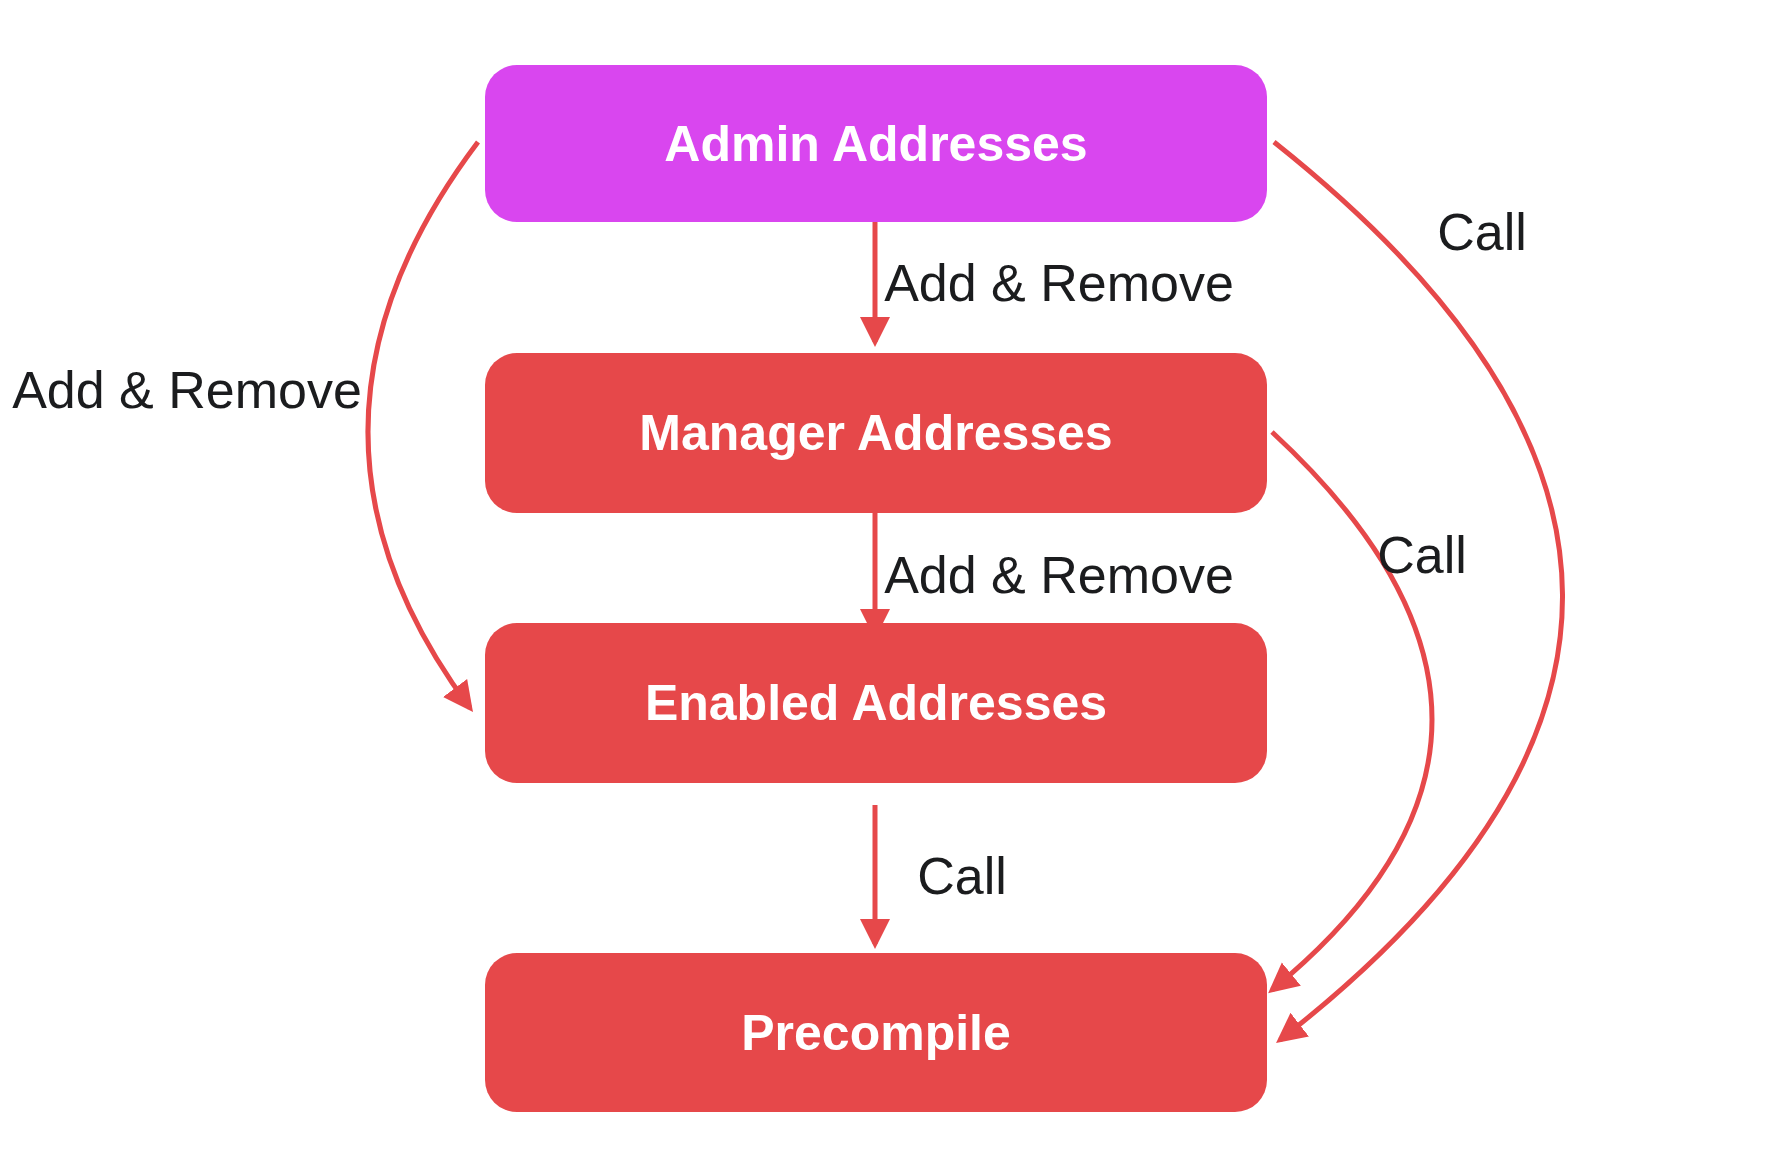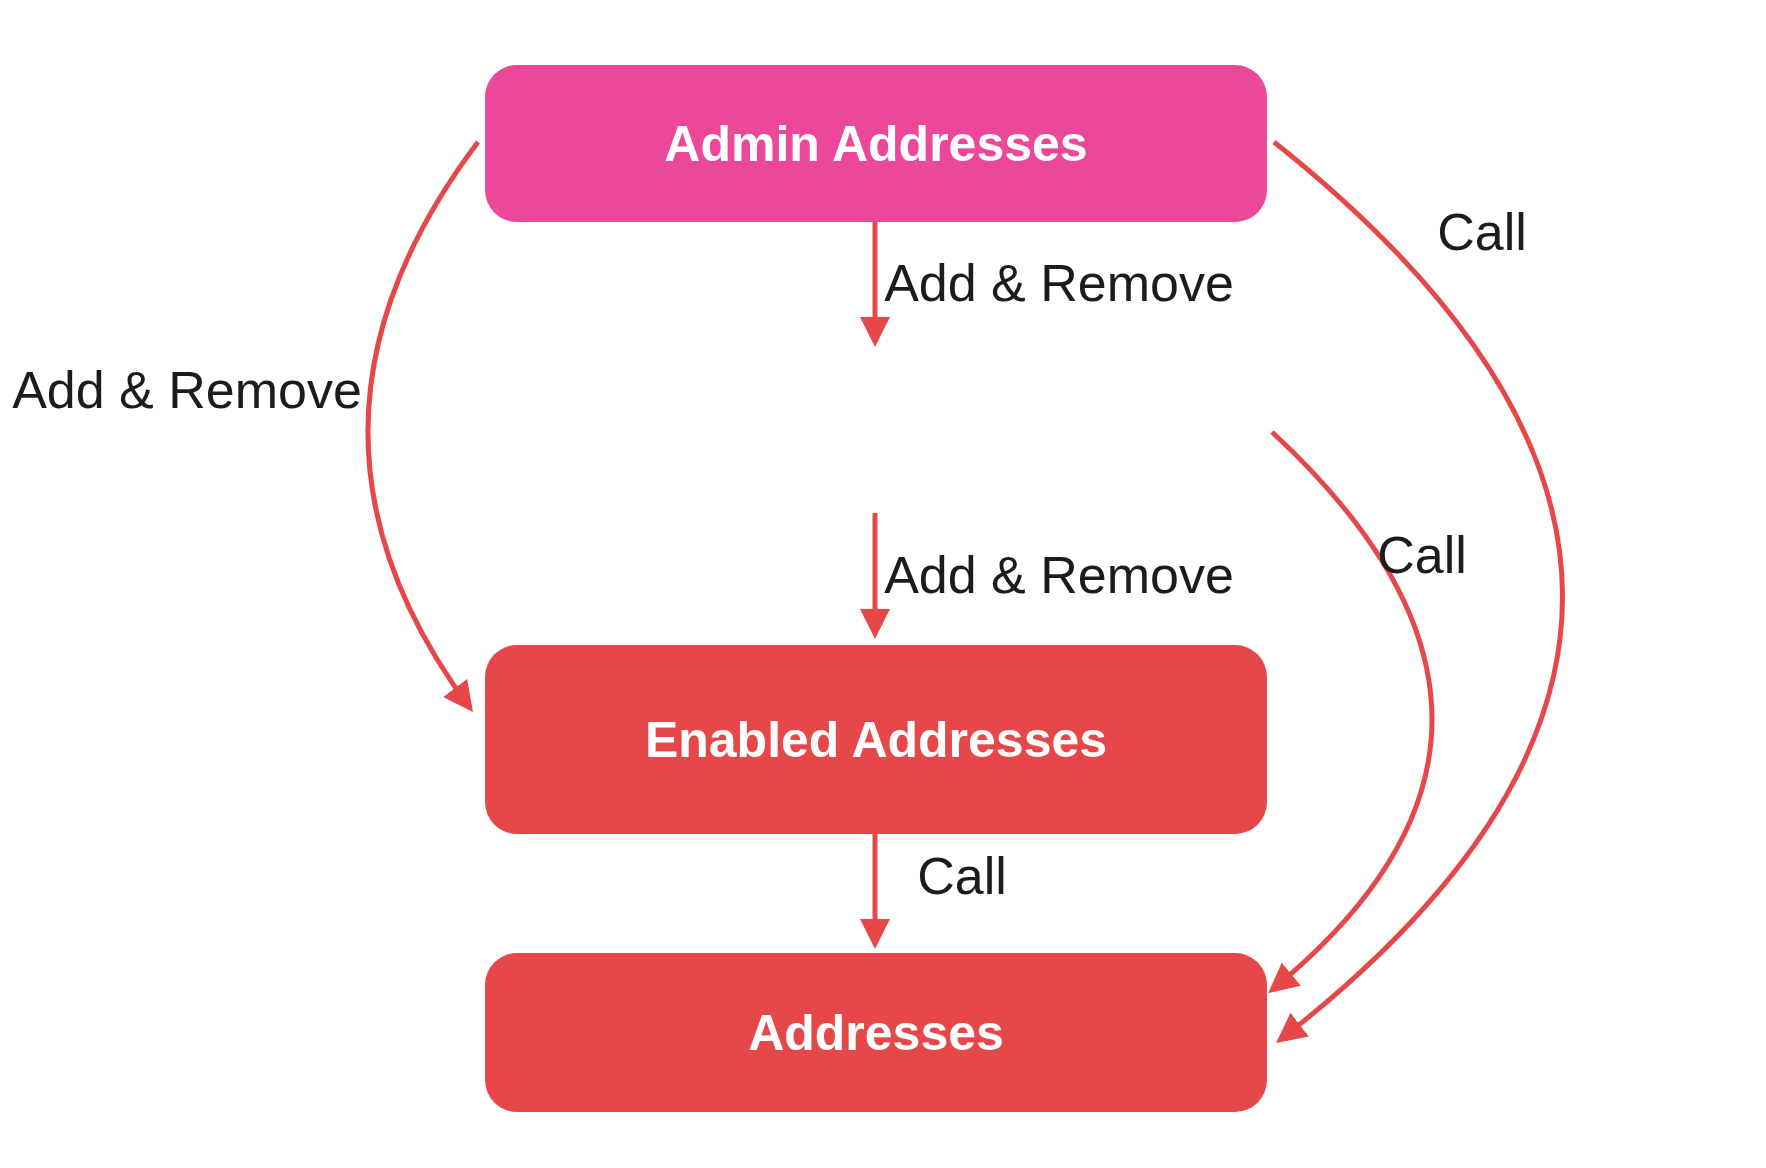--- a/index.html
+++ b/index.html
@@ -42,21 +42,21 @@
   }
   .node-label {
     color: #ffffff;
     font-size: 50px;
     font-weight: bold;
     letter-spacing: 0px;
     white-space: nowrap;
   }
   .node-admin      { top: 65px;  height: 157px; }
   .node-manager    { top: 353px; height: 160px; }
-  .node-enabled    { top: 645px; height: 189px; }
+  .node-enabled    { top: 623px; height: 160px; }
   .node-precompile { top: 953px; height: 159px; }
 
   .edge-label {
     position: absolute;
     transform: translate(-50%, -50%);
     color: #1B1C1E;
     font-size: 52px;
     white-space: nowrap;
   }
   .lbl-admin-manager     { left: 1059px; top: 283px; }
@@ -84,31 +84,34 @@
 
     <path class="edge" marker-end="url(#arrow)" d="M 875 805 L 875 944" stroke="#E6484A"></path>
 
     <path class="edge" marker-end="url(#arrow)" d="M 478 142 Q 262 428 470 708" stroke="#E6484A"></path>
 
     <path class="edge" marker-end="url(#arrow)" d="M 1272 432 Q 1592 728 1272 990" stroke="#E6484A"></path>
 
     <path class="edge" marker-end="url(#arrow)" d="M 1274 142 Q 1848 598 1280 1040" stroke="#E6484A"></path>
   </svg>
 
-  <div class="node node-admin" style="background-color: #ec4899;">
+  <div class="node node-admin" style="background-color: #d946ef;">
     <span class="node-label">Admin Addresses</span>
   </div>
 
+  <div class="node node-manager" style="background-color: rgb(230, 72, 74);">
+    <span class="node-label">Manager Addresses</span>
+  </div>
 
   <div class="node node-enabled" style="background-color: rgb(230, 72, 74);">
     <span class="node-label">Enabled Addresses</span>
   </div>
 
   <div class="node node-precompile" style="background-color: rgb(230, 72, 74);">
-    <span class="node-label">Addresses</span>
+    <span class="node-label">Precompile</span>
   </div>
 
   <div class="edge-label lbl-admin-manager">Add &amp; Remove</div>
 
   <div class="edge-label lbl-manager-enabled">Add &amp; Remove</div>
 
   <div class="edge-label lbl-enabled-precompile">Call</div>
 
   <div class="edge-label lbl-admin-enabled">Add &amp; Remove</div>
 

